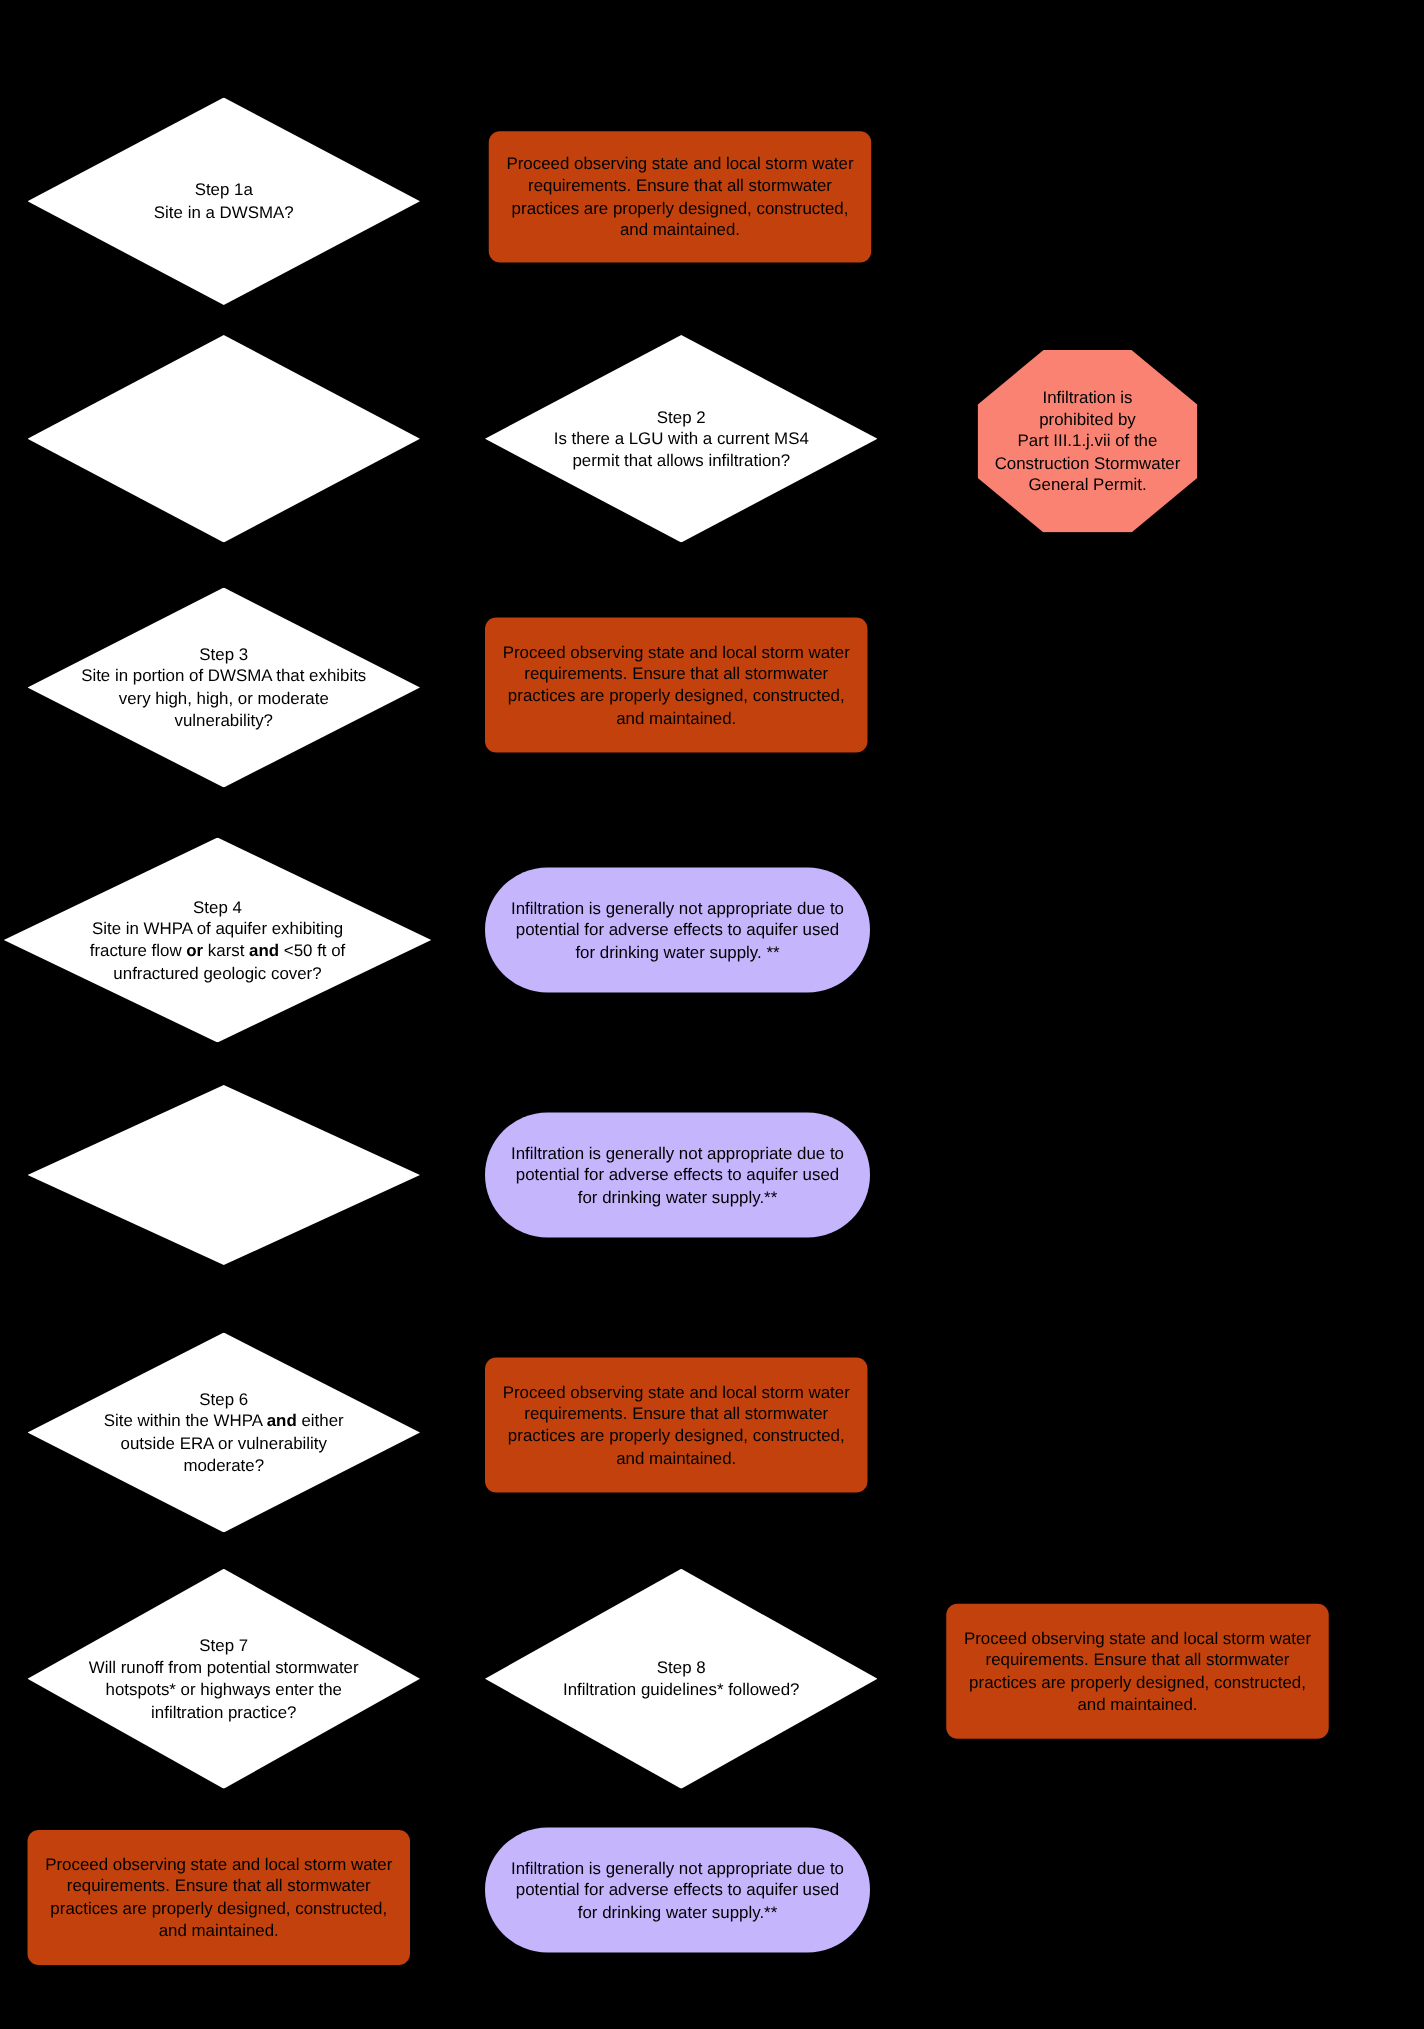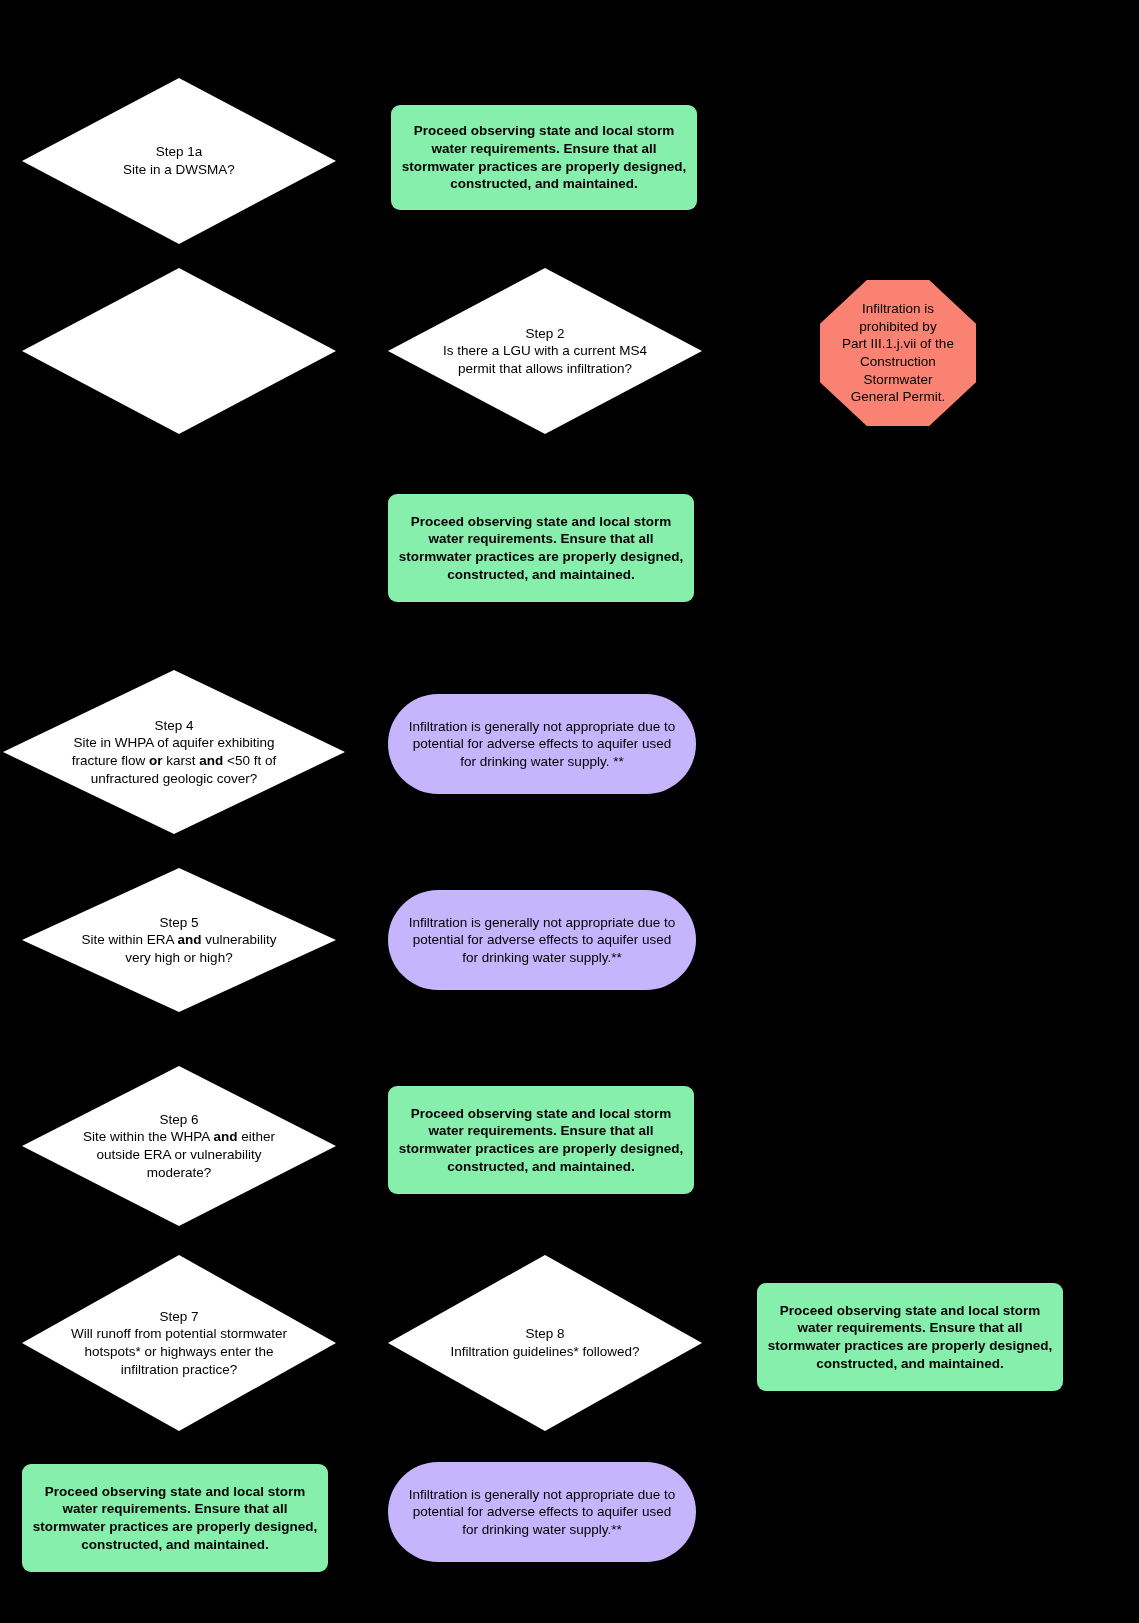--- a/index.html
+++ b/index.html
@@ -55,22 +55,21 @@
     z-index: 1;
   }
   .diamond .txt {
     font-size: 13.5px;
     max-width: 78%;
   }
 
   
   .rect {
     border-radius: 9px;
-    background: #86efac;
-    font-weight: bold;
+    background: #c2410c;
   }
   .rect .txt {
     font-size: 13.5px;
   }
 
   
   .pill {
     border-radius: 999px;
     background: #c4b5fd;
   }
@@ -117,29 +116,34 @@
   <div class="node diamond" style="left:22px; top:268px; width:314px; height:166px;">
     <div class="shape"></div>
   </div>
 
   <div class="node diamond" style="left:388px; top:268px; width:314px; height:166px;">
     <div class="shape"></div>
     <div class="txt">Step 2
 Is there a LGU with a current MS4 permit that allows infiltration?</div>
   </div>
 
-  <div class="node octagon" style="left:820px; top:280px; width:156px; height:146px;align-items:center;">
+  <div class="node octagon" style="left:782px; top:280px; width:176px; height:146px;align-items:center;">
     <div class="shape"></div>
     <div class="txt">Infiltration is
 prohibited by
 Part III.1.j.vii of the
 Construction Stormwater
 General Permit.</div>
   </div>
 
+  <div class="node diamond" style="left:22px; top:470px; width:314px; height:160px;">
+    <div class="shape"></div>
+    <div class="txt">Step 3
+Site in portion of DWSMA that exhibits very high, high, or moderate vulnerability?</div>
+  </div>
 
   <div class="node rect" style="left:388px; top:494px; width:306px; height:108px;">
     <div class="txt">Proceed observing state and local storm water requirements. Ensure that all stormwater practices are properly designed, constructed, and maintained.</div>
   </div>
 
   <div class="node diamond" style="left:3px; top:670px; width:342px; height:164px;">
     <div class="shape"></div>
     <div class="txt" style="white-space:normal; max-width:84%;">
       <span>Step 4</span><br>
       <span>Site in WHPA of aquifer exhibiting</span><br>
@@ -147,25 +151,20 @@
       <span>unfractured geologic cover?</span>
     </div>
   </div>
 
   <div class="node pill" style="left:388px; top:694px; width:308px; height:100px;">
     <div class="txt">Infiltration is generally not appropriate due to potential for adverse effects to aquifer used for drinking water supply. **</div>
   </div>
 
   <div class="node diamond" style="left:22px; top:868px; width:314px; height:144px;">
     <div class="shape"></div>
-    <div class="txt" style="white-space:normal; max-width:80%;">
-      <span>Step 5</span><br>
-      <span>Site within ERA </span><b>and</b><span> vulnerability</span><br>
-      <span>very high or high?</span>
-    </div>
   </div>
 
   <div class="node pill" style="left:388px; top:890px; width:308px; height:100px;">
     <div class="txt">Infiltration is generally not appropriate due to potential for adverse effects to aquifer used for drinking water supply.**</div>
   </div>
 
   <div class="node diamond" style="left:22px; top:1066px; width:314px; height:160px;">
     <div class="shape"></div>
     <div class="txt" style="white-space:normal; max-width:80%;text-align:center;">
       <span>Step 6</span><br>

